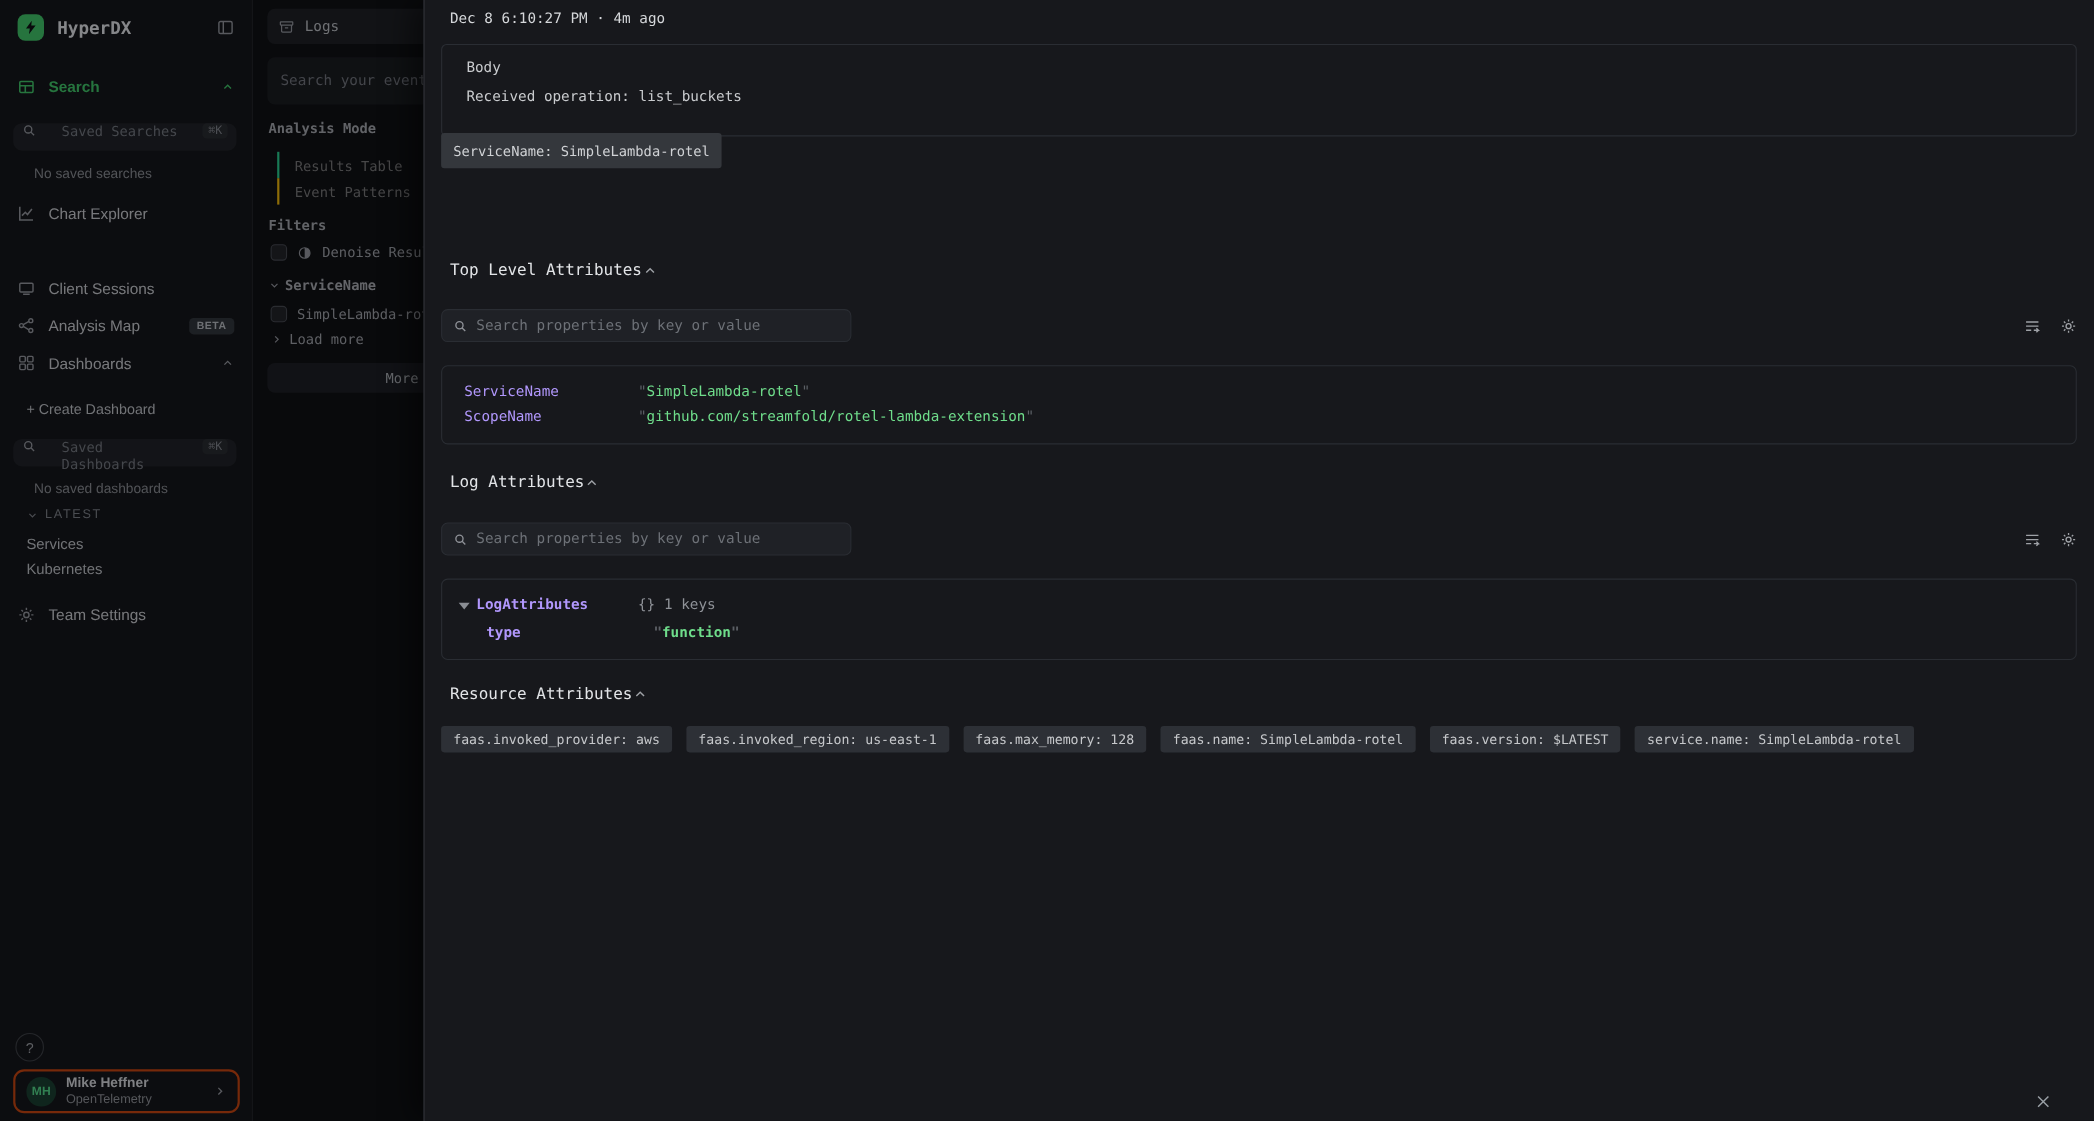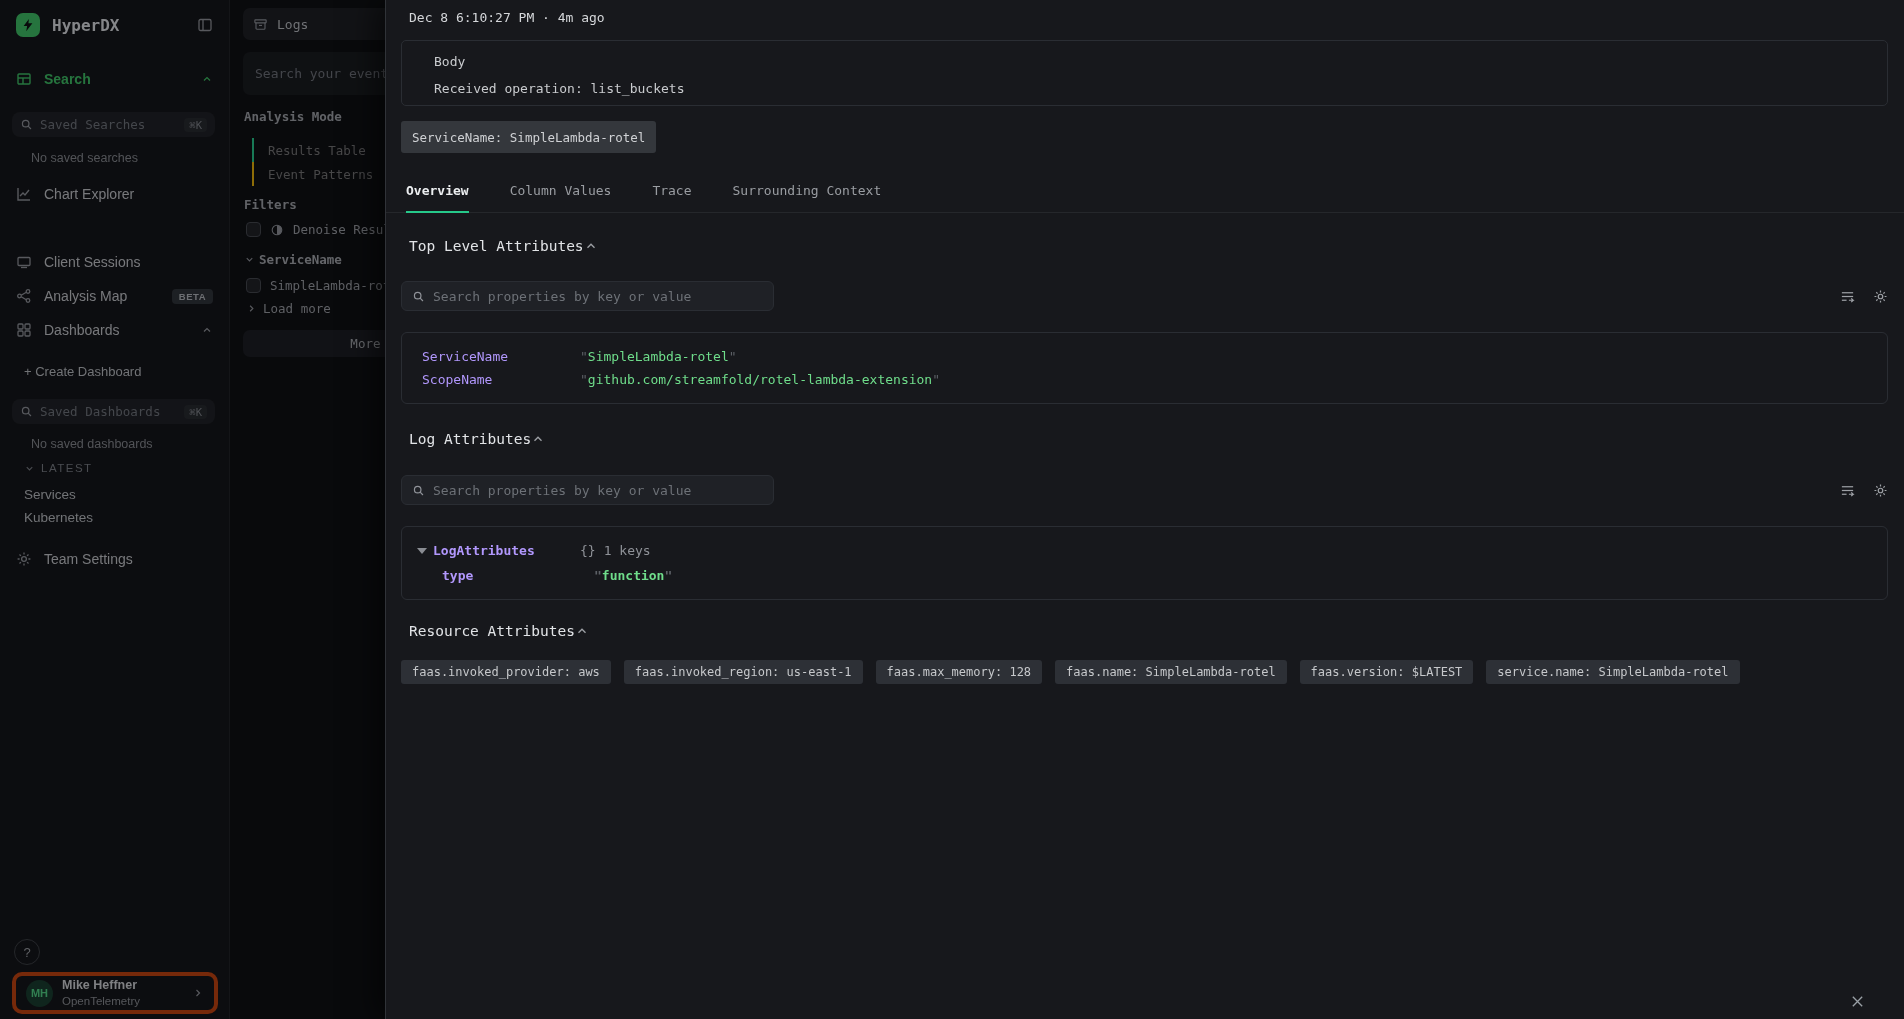--- a/index.html
+++ b/index.html
@@ -17,30 +17,30 @@
 
   
   .sidebar{position:absolute;left:0;top:0;width:230px;height:1019px;background:var(--side-bg);border-right:1px solid #1e2023}
   .side-row{position:absolute;left:0;right:0;height:34px;display:flex;align-items:center;padding:0 16px;gap:12px;font-size:14px;color:#c3c5c9;cursor:pointer}
   .side-row .lbl{flex:1}
   .logo-row{top:8px}
   .logo-badge{width:24px;height:24px;border-radius:7px;background:var(--brand);display:flex;align-items:center;justify-content:center}
   .brand-t{font-family:"DejaVu Sans Mono",monospace;font-weight:bold;font-size:16px;color:#dadce0;flex:1}
   .nav-green{color:var(--brand) !important;font-weight:bold}
   .nav-green .ic{color:var(--brand)}
-  .side-input{position:absolute;left:12px;right:14px;height:25px;background:#1d1f23;border-radius:8px;display:flex;align-items:center;padding:0 8px;gap:7px;cursor:text}
+  .side-input{position:absolute;left:12px;right:14px;height:25px;background:#1d1f23;border-radius:8px;display:flex;align-items:flex-start;padding:0 8px;gap:23px;cursor:text}
   .side-input .ph{flex:1;font-size:12.5px;color:var(--dimmer)}
   .kbd-sm{font-size:10.5px;background:#26282c;border-radius:4px;padding:1px 5px;color:#7d8187}
   .empty-note{position:absolute;left:31px;font-size:12.5px;color:#85888d}
   .badge-beta{font-size:9.5px;font-weight:bold;letter-spacing:.5px;background:#2e3237;color:#b3b7bc;border-radius:4px;padding:2px 7px}
   .presets-h{position:absolute;left:24px;font-size:11.5px;letter-spacing:1.5px;color:#787c82;display:flex;gap:6px;align-items:center;cursor:pointer}
   .preset-item{position:absolute;left:24px;height:24px;display:flex;align-items:center;font-size:13.5px;color:#b9bcc0;cursor:pointer}
   .help-circle{position:absolute;left:14px;top:939px;width:26px;height:26px;border-radius:50%;border:1px solid #3a3d42;color:#9a9da2;
     display:flex;align-items:center;justify-content:center;font-size:13px;cursor:pointer}
-  .user-card{position:absolute;left:12px;top:972px;width:206px;height:40px;border:4px solid #c2410c;border-radius:10px;
+  .user-card{position:absolute;left:12px;top:972px;width:206px;height:40px;border:2px solid #c2410c;border-radius:10px;
     display:flex;align-items:center;padding:17px 10px;gap:9px;cursor:pointer}
   .avatar{width:27px;height:27px;border-radius:50%;background:#173b2c;color:#4fd183;font-size:11px;font-weight:bold;
     display:flex;align-items:center;justify-content:center}
   .user-meta{flex:1;line-height:1.25}
   .user-name{font-size:12.5px;font-weight:bold;color:#d0d2d5}
   .user-org{font-size:11.5px;color:#8b8e93}
 
   
   .filtercol{position:absolute;left:230px;top:0;width:155px;height:1019px;background:#0d0e10;overflow:hidden}
   .fc-inner{position:absolute;left:0;top:0;width:310px;height:1019px}
@@ -56,22 +56,22 @@
   .fc-row{position:absolute;display:flex;align-items:center;gap:9px;font-size:12.5px;color:#9a9da2;cursor:pointer}
   .fc-group-h{font-weight:bold;color:#a3a6ab}
   .more-btn{position:absolute;left:13px;top:330px;width:290px;height:27px;background:#1a1c20;border-radius:7px;
     display:flex;align-items:center;justify-content:center;font-size:12.5px;color:#a7aaaf;cursor:pointer}
 
   
   .backdrop{position:absolute;inset:0;background:rgba(5,6,8,.40)}
   .drawer{position:absolute;left:385px;top:0;width:1519px;height:1019px;background:var(--drawer-bg);
     border-left:1px solid #303338;box-shadow:-10px 0 28px rgba(0,0,0,.55)}
   .ts{position:absolute;left:23px;top:10px;font-size:13px;color:#d5d7da}
-  .body-box{position:absolute;left:15px;right:16px;top:40px;height:66px;border:1px solid var(--panel-border);border-radius:5px;
-    padding:13px 32px;font-size:13px;color:#c9cbce;line-height:1.2}
+  .body-box{position:absolute;left:15px;right:16px;top:40px;height:84px;border:1px solid var(--panel-border);border-radius:5px;
+    padding:13px 22px;font-size:13px;color:#c9cbce;line-height:1.2}
   .body-box .bline{margin-top:11px}
   .svc-pill{position:absolute;left:15px;top:121px;height:23px;background:#34373c;border-radius:3px;
     display:inline-flex;align-items:center;padding:16px 11px;font-size:12.5px;color:#d0d2d5;cursor:pointer}
   .tabs{position:absolute;left:0;right:0;top:176px;height:37px;display:flex;align-items:flex-end;gap:41px;
     padding-left:20px;border-bottom:1px solid #25272b}
   .tab{font-size:13px;color:#9a9da2;padding-bottom:13px;border-bottom:2px solid transparent;margin-bottom:-1px;cursor:pointer}
   .tab.active{color:#eceef0;font-weight:bold;border-bottom-color:var(--accent)}
   .sec-head{position:absolute;left:23px;right:18px;height:20px;display:flex;align-items:center;justify-content:flex-start}
   .sec-title{font-size:14.5px;color:#e2e4e7}
   .sec-toolbar{position:absolute;left:15px;right:16px;height:30px;display:flex;align-items:center}
@@ -336,26 +336,20 @@
 
     <div class="ts">Dec 8 6:10:27 PM · 4m ago</div>
 
     <div class="body-box">
       <div>Body</div>
       <div class="bline">Received operation: list_buckets</div>
     </div>
 
     <div class="svc-pill">ServiceName: SimpleLambda-rotel</div>
 
-    <nav class="tabs">
-      <span class="tab active">Overview</span>
-      <span class="tab">Column Values</span>
-      <span class="tab">Trace</span>
-      <span class="tab">Surrounding Context</span>
-    </nav>
 
     <div class="sec-head" style="top:236px">
       <span class="sec-title">Top Level Attributes</span>
       <span class="ic tb-btn">
         <svg width="14" height="14" viewBox="0 0 16 16" fill="none" stroke="currentColor" stroke-width="1.5">
             <polyline points="4,10 8,6 12,10"></polyline>
           </svg>
       </span>
     </div>
     <div class="sec-toolbar" style="top:281px">

